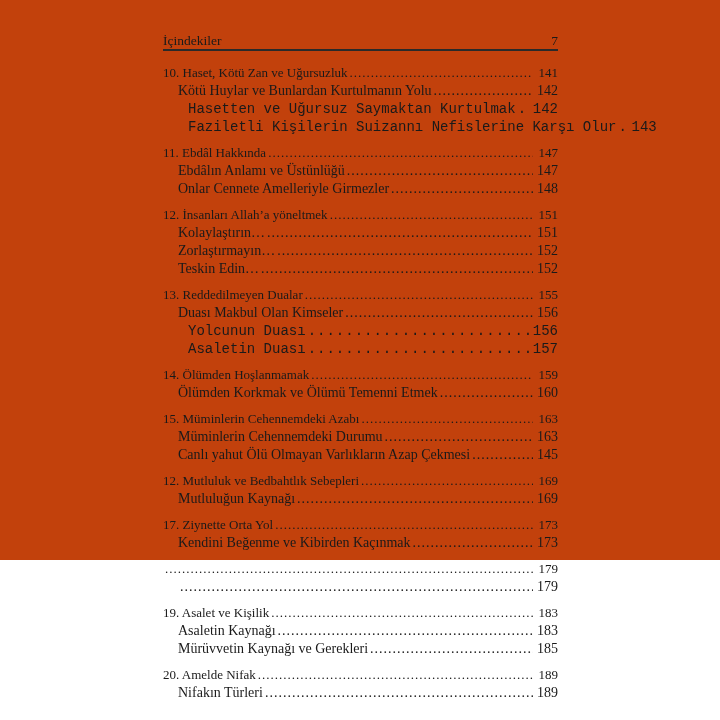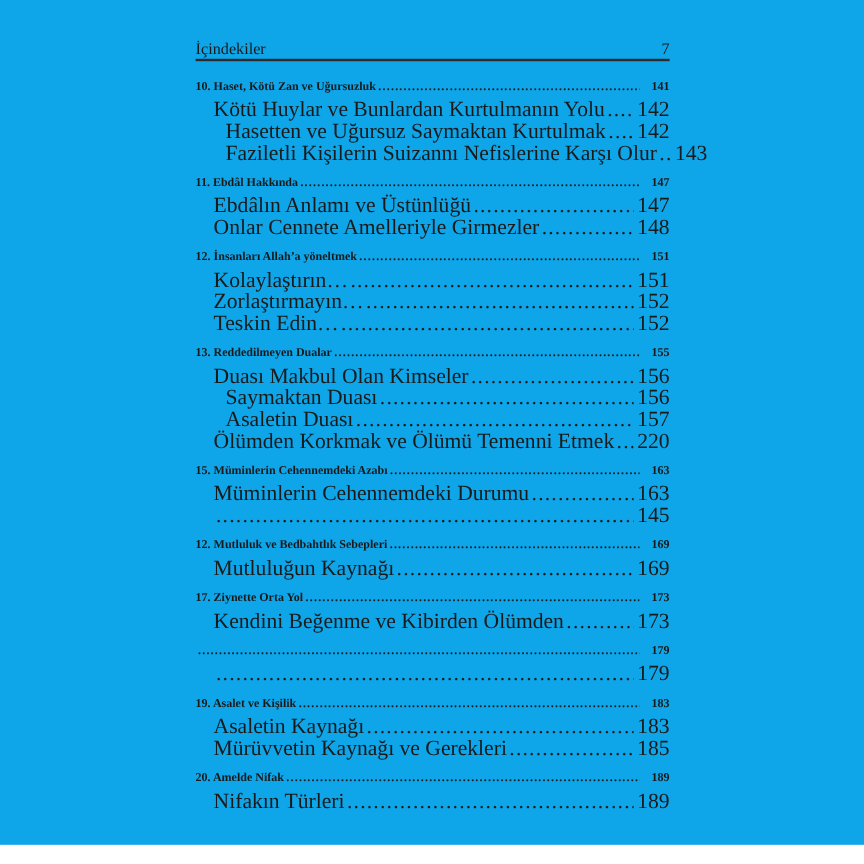--- a/index.html
+++ b/index.html
@@ -6,22 +6,22 @@
     margin: 0;
     padding: 0;
     width: 720px;
     height: 720px;
     background: #ffffff;
     overflow: hidden;
   }
   .page {
     position: relative;
     width: 720px;
-    height: 704px;
-    background: #0ea5e9;
+    height: 560px;
+    background: #c2410c;
     font-family: "Liberation Serif", serif;
     color: #1a1a1a;
   }
   .content {
     position: absolute;
     left: 163px;
     top: 33px;
     width: 395px;
   }
   .running-header {
@@ -33,34 +33,34 @@
     padding-bottom: 1px;
     border-bottom: 2px solid #2a2a2a;
   }
   .toc {
     margin-top: 13px;
   }
   .toc-row {
     display: flex;
     align-items: baseline;
     line-height: 18px;
-    font-size: 18px;
+    font-size: 14px;
     white-space: nowrap;
   }
   .toc-row.level-0 {
-    font-weight: bold;
-    font-size: 10px;
+    font-weight: normal;
+    font-size: 13px;
     margin-top: 8px;
     justify-content: space-between;
   }
   .toc-row.level-0:first-child {
     margin-top: 0;
   }
   .toc-row.level-1 { padding-left: 15px; }
-  .toc-row.level-2 { padding-left: 25px; }
+  .toc-row.level-2 { padding-left: 25px; font-family: Liberation Mono, monospace; }
   .toc-label {
     flex: 0 0 auto;
   }
   .leader {
     flex: 1 1 auto;
     overflow: hidden;
     white-space: nowrap;
     margin: 0 3px 0 2px;
     min-width: 10px;
   }
@@ -143,65 +143,71 @@
           <span class="toc-label">13. Reddedilmeyen Dualar</span>
           <span class="leader"></span>
           <span class="toc-page">155</span>
         </div>
         <div class="toc-row level-1">
           <span class="toc-label">Duası Makbul Olan Kimseler</span>
           <span class="leader"></span>
           <span class="toc-page">156</span>
         </div>
         <div class="toc-row level-2">
-          <span class="toc-label">Saymaktan Duası</span>
+          <span class="toc-label">Yolcunun Duası</span>
           <span class="leader"></span>
           <span class="toc-page">156</span>
         </div>
         <div class="toc-row level-2">
           <span class="toc-label">Asaletin Duası</span>
           <span class="leader"></span>
           <span class="toc-page">157</span>
         </div>
+        <div class="toc-row level-0">
+          <span class="toc-label">14. Ölümden Hoşlanmamak</span>
+          <span class="leader"></span>
+          <span class="toc-page">159</span>
+        </div>
         <div class="toc-row level-1">
           <span class="toc-label">Ölümden Korkmak ve Ölümü Temenni Etmek</span>
           <span class="leader"></span>
-          <span class="toc-page">220</span>
+          <span class="toc-page">160</span>
         </div>
         <div class="toc-row level-0">
           <span class="toc-label">15. Müminlerin Cehennemdeki Azabı</span>
           <span class="leader"></span>
           <span class="toc-page">163</span>
         </div>
         <div class="toc-row level-1">
           <span class="toc-label">Müminlerin Cehennemdeki Durumu</span>
           <span class="leader"></span>
           <span class="toc-page">163</span>
         </div>
         <div class="toc-row level-1">
+          <span class="toc-label">Canlı yahut Ölü Olmayan Varlıkların Azap Çekmesi</span>
           <span class="leader"></span>
           <span class="toc-page">145</span>
         </div>
         <div class="toc-row level-0">
           <span class="toc-label">12. Mutluluk ve Bedbahtlık Sebepleri</span>
           <span class="leader"></span>
           <span class="toc-page">169</span>
         </div>
         <div class="toc-row level-1">
           <span class="toc-label">Mutluluğun Kaynağı</span>
           <span class="leader"></span>
           <span class="toc-page">169</span>
         </div>
         <div class="toc-row level-0">
           <span class="toc-label">17. Ziynette Orta Yol</span>
           <span class="leader"></span>
           <span class="toc-page">173</span>
         </div>
         <div class="toc-row level-1">
-          <span class="toc-label">Kendini Beğenme ve Kibirden Ölümden</span>
+          <span class="toc-label">Kendini Beğenme ve Kibirden Kaçınmak</span>
           <span class="leader"></span>
           <span class="toc-page">173</span>
         </div>
         <div class="toc-row level-0">
           <span class="leader"></span>
           <span class="toc-page">179</span>
         </div>
         <div class="toc-row level-1">
           <span class="leader"></span>
           <span class="toc-page">179</span>

